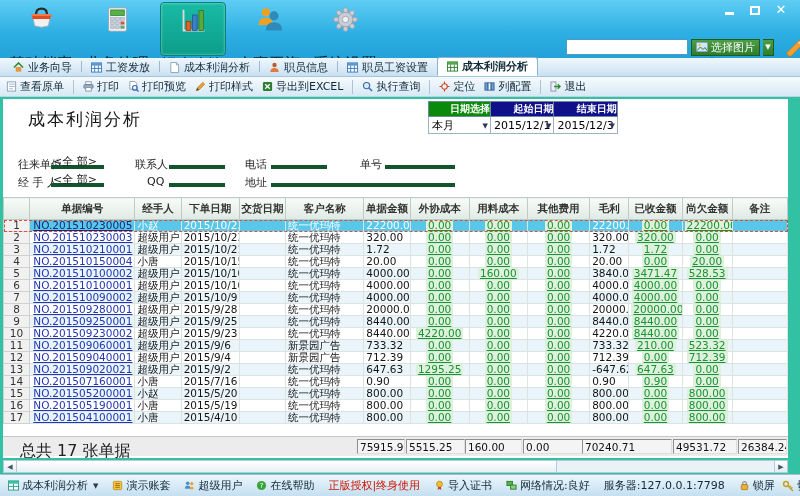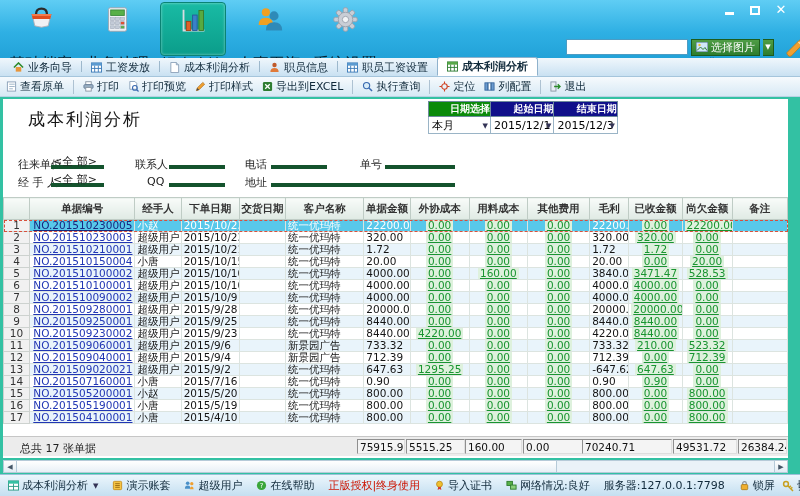--- a/index.html
+++ b/index.html
@@ -77,21 +77,21 @@
   .c0{width:26px}.c1{width:105px}.c2{width:46px}.c3{width:58px}.c4{width:46px}.c5{width:78px}.c6{width:46px}
   .c7{width:59px}.c8{width:58px}.c9{width:62px}.c10{width:39px}.c11{width:53px}.c12{width:50px}.c13{width:55px}
   .grid td.c1 { text-align:right; }
   .grid td.c7,.grid td.c8,.grid td.c9,.grid td.c11,.grid td.c12 { text-align:center; }
   .blue-link { color:#2136b4; text-decoration:underline; }
   .grid tr.selected .blue-link { color:#16277e; }
   .green-pill { background:#def1dd; color:#189430; text-decoration:underline; padding:0 2px; }
 
   
   .summary { position:absolute; left:0; top:337px; width:785px; height:20px; background:#ececec; border-top:1px solid #c6c6c6; }
-  .count-label { position:absolute; left:17px; top:4px; color:#222; font-size:11px; }
+  .count-label { position:absolute; left:17px; top:4px; color:#222; font-size:16px; }
   .total-box { position:absolute; top:2px; height:15px; line-height:14px; background:#f4f4f4;
     border:1px solid; border-color:#8f8f8f #dedede #dedede #8f8f8f; font-size:10.5px; color:#111; padding-left:2px; overflow:hidden; white-space:nowrap; }
 
   
   .hscroll { position:absolute; left:3px; top:363px; width:785px; height:13px; background:#eaf2f8; border:1px solid #b6cad8; display:flex; align-items:stretch; }
   .hs-btn { width:13px; background:linear-gradient(#fdfdfd,#e2ecf4); border-right:1px solid #b6cad8; font-size:7px; color:#456; display:flex; align-items:center; justify-content:center; }
   .hs-btn.right { border-right:none; border-left:1px solid #b6cad8; margin-left:auto; }
   .hs-thumb { width:540px; background:linear-gradient(#ffffff,#e8f0f6); border-right:1px solid #b6cad8; }
 
   

